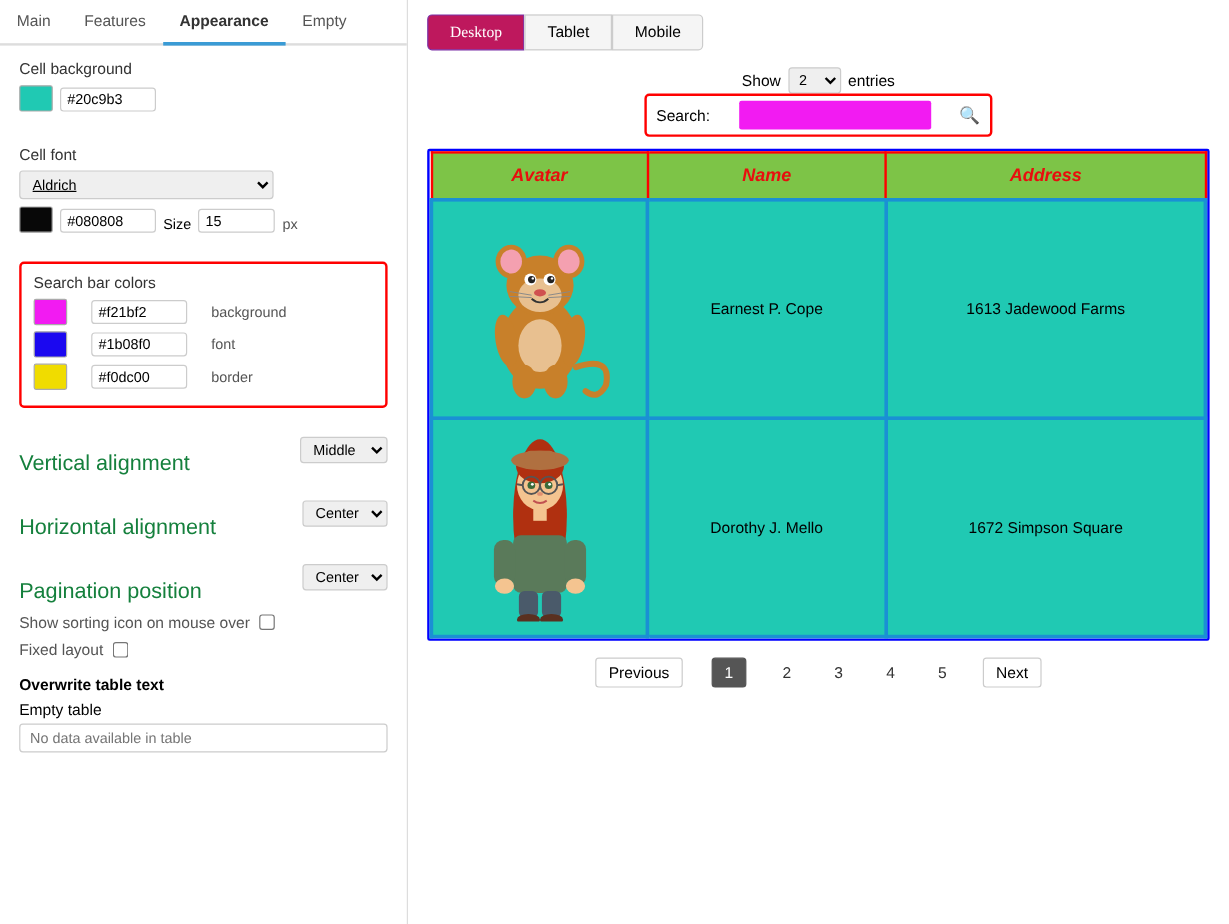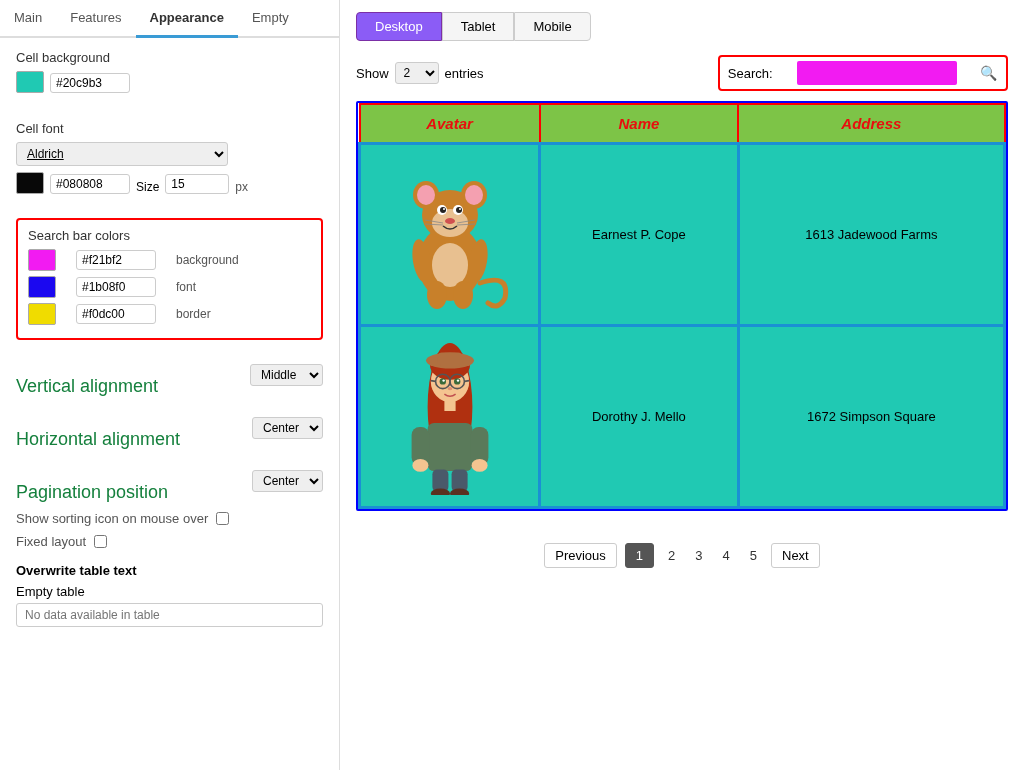--- a/index.html
+++ b/index.html
@@ -43,45 +43,45 @@
     .overwrite-title { font-weight: bold; font-size: 13px; margin-bottom: 6px; }
     .empty-label { font-size: 13px; margin-bottom: 4px; }
     .empty-input { border: 1px solid #ccc; border-radius: 3px; padding: 4px 8px; width: 100%; font-size: 12px; color: #aaa; }
 
     
     .right-panel { flex: 1; padding: 12px 16px; }
 
     
     .device-tabs { display: flex; gap: 0; margin-bottom: 14px; }
     .device-tab { padding: 6px 18px; border: 1px solid #ccc; cursor: pointer; font-size: 13px; background: #f5f5f5; }
-    .device-tab.active { background: #8b5cf6; color: #fff; border-color: #7b2fa6; }
+    .device-tab.active { background: #be185d; color: #fff; border-color: #7b2fa6; font-family: Liberation Serif, serif; }
     .device-tab:first-child { border-radius: 4px 0 0 4px; }
     .device-tab:last-child { border-radius: 0 4px 4px 0; }
 
     
-    .controls-row { display: flex; align-items: center; justify-content: space-between; margin-bottom: 10px; }
+    .controls-row { display: flex; align-items: center; justify-content: space-between; margin-bottom: 10px; flex-direction: column; }
     .show-entries { display: flex; align-items: center; gap: 6px; font-size: 13px; }
     .entries-select { border: 1px solid #ccc; border-radius: 3px; padding: 2px 4px; font-size: 12px; }
     .search-box { display: flex; align-items: center; gap: 24px; border: 2px solid red; border-radius: 4px; padding: 4px 8px; }
     .search-label { font-size: 13px; }
     .search-input { border: none; background: #f21bf2; width: 160px; height: 24px; border-radius: 2px; outline: none; }
     .search-icon { font-size: 14px; color: #555; cursor: pointer; }
 
     
     .table-wrapper { border: 2px solid blue; border-radius: 2px; }
     table { width: 100%; border-collapse: collapse; }
     thead tr th { background: #7dc447; color: #e80e0e; font-style: italic; font-weight: bold; font-size: 15px; text-align: center; padding: 10px 8px; border: 2px solid red; }
     tbody tr td { background: #20c9b3; text-align: center; vertical-align: middle; padding: 8px; border: 3px solid #1a90d4; }
     .avatar-cell { width: 180px; }
 
     
     .cartoon-placeholder { width: 140px; height: 160px; margin: 0 auto; }
 
     
-    .pagination { display: flex; align-items: center; justify-content: center; gap: 8px; margin-top: 32px; font-size: 13px; }
+    .pagination { display: flex; align-items: center; justify-content: center; gap: 24px; margin-top: 14px; font-size: 13px; }
     .page-btn { padding: 4px 10px; border: 1px solid #ccc; border-radius: 3px; cursor: pointer; background: #fff; font-size: 13px; }
     .page-btn.active { background: #555; color: #fff; border-color: #555; }
     .page-link { cursor: pointer; padding: 2px 6px; color: #333; }
 
     
     .avatar-cell-2 { width: 180px; }
   </style>
 </head>
 <body>
 

